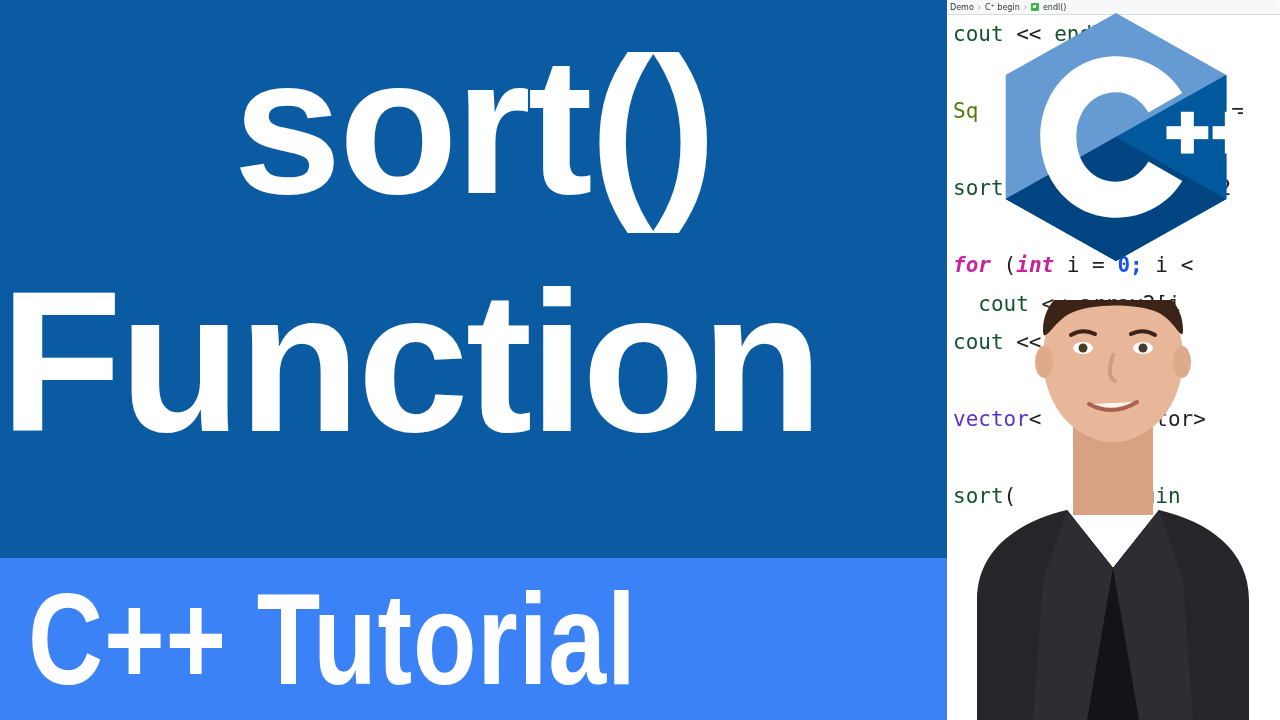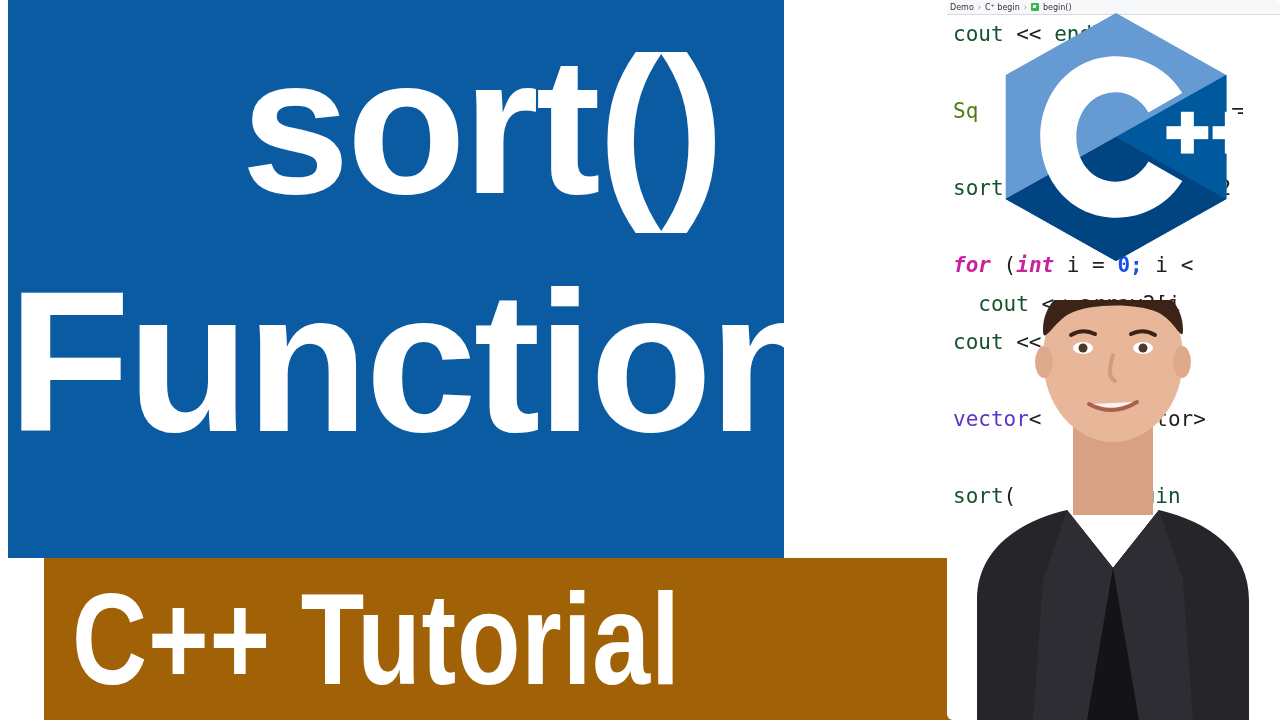--- a/index.html
+++ b/index.html
@@ -17,23 +17,23 @@
     position: relative;
     width: 1280px;
     height: 720px;
     overflow: hidden;
     background: #ffffff;
   }
 
   
   #title-panel {
     position: absolute;
-    left: 8px;
+    left: 0;
     top: 0;
-    width: 776px;
+    width: 947px;
     height: 558px;
     background: #0b5ba3;
   }
   #title-line-1 {
     position: absolute;
     left: 0;
     top: 28px;
     width: 947px;
     text-align: center;
     color: #ffffff;
@@ -185,33 +185,33 @@
 </head>
 <body>
 
 <div id="canvas">
 
   <div id="title-panel" style="background: rgb(11, 91, 163);">
     <div id="title-line-1">sort()</div>
     <div id="title-line-2">Function</div>
   </div>
 
-  <div id="subtitle-banner" style="background: #a16207; margin-left: 44px;">
+  <div id="subtitle-banner" style="background: #3b82f6;">
     <div id="subtitle-text">C++ Tutorial</div>
   </div>
 
   <div id="code-panel" style="background: rgb(255, 255, 255);">
 
     <div id="breadcrumb">
       <span>Demo</span>
       <span class="sep">›</span>
       <span>C⁺ begin</span>
       <span class="sep">›</span>
       <span class="crumb-icon"></span>
-      <span>begin()</span>
+      <span>endl()</span>
     </div>
 
     <div id="code-area"><div class="code-line"><span class="tok-std">cout</span><span class="tok-punc"> &lt;&lt; </span><span class="tok-std">endl</span><span class="tok-semi">;</span></div><div class="code-line blank"></div><div class="code-line"><span class="tok-str">Sq</span><span class="tok-punc">                    =</span></div><div class="code-line blank"></div><div class="code-line"><span class="tok-std">sort</span><span class="tok-punc">(           </span><span class="tok-plain">array2</span></div><div class="code-line blank"></div><div class="code-line"><span class="tok-kw">for</span><span class="tok-punc"> (</span><span class="tok-kw">int</span><span class="tok-punc"> i = </span><span class="tok-num">0</span><span class="tok-semi">;</span><span class="tok-punc"> i &lt;</span></div><div class="code-line"><span class="tok-punc">  </span><span class="tok-std">cout</span><span class="tok-punc"> &lt;&lt; </span><span class="tok-plain">array2[i</span></div><div class="code-line"><span class="tok-std">cout</span><span class="tok-punc"> &lt;&lt;</span></div><div class="code-line blank"></div><div class="code-line"><span class="tok-type">vector</span><span class="tok-punc">&lt;      </span><span class="tok-plain">vector&gt;</span></div><div class="code-line blank"></div><div class="code-line"><span class="tok-std">sort</span><span class="tok-punc">(        </span><span class="tok-std">begin</span></div></div>
 
   </div>
 
   <div id="cpp-logo">
     <svg viewBox="0 0 306 344" xmlns="http://www.w3.org/2000/svg" aria-hidden="true">
 
       <path d="M153 0 L0 86 L0 258 L153 344 L306 258 L306 86 Z" fill="#659ad2"></path>

